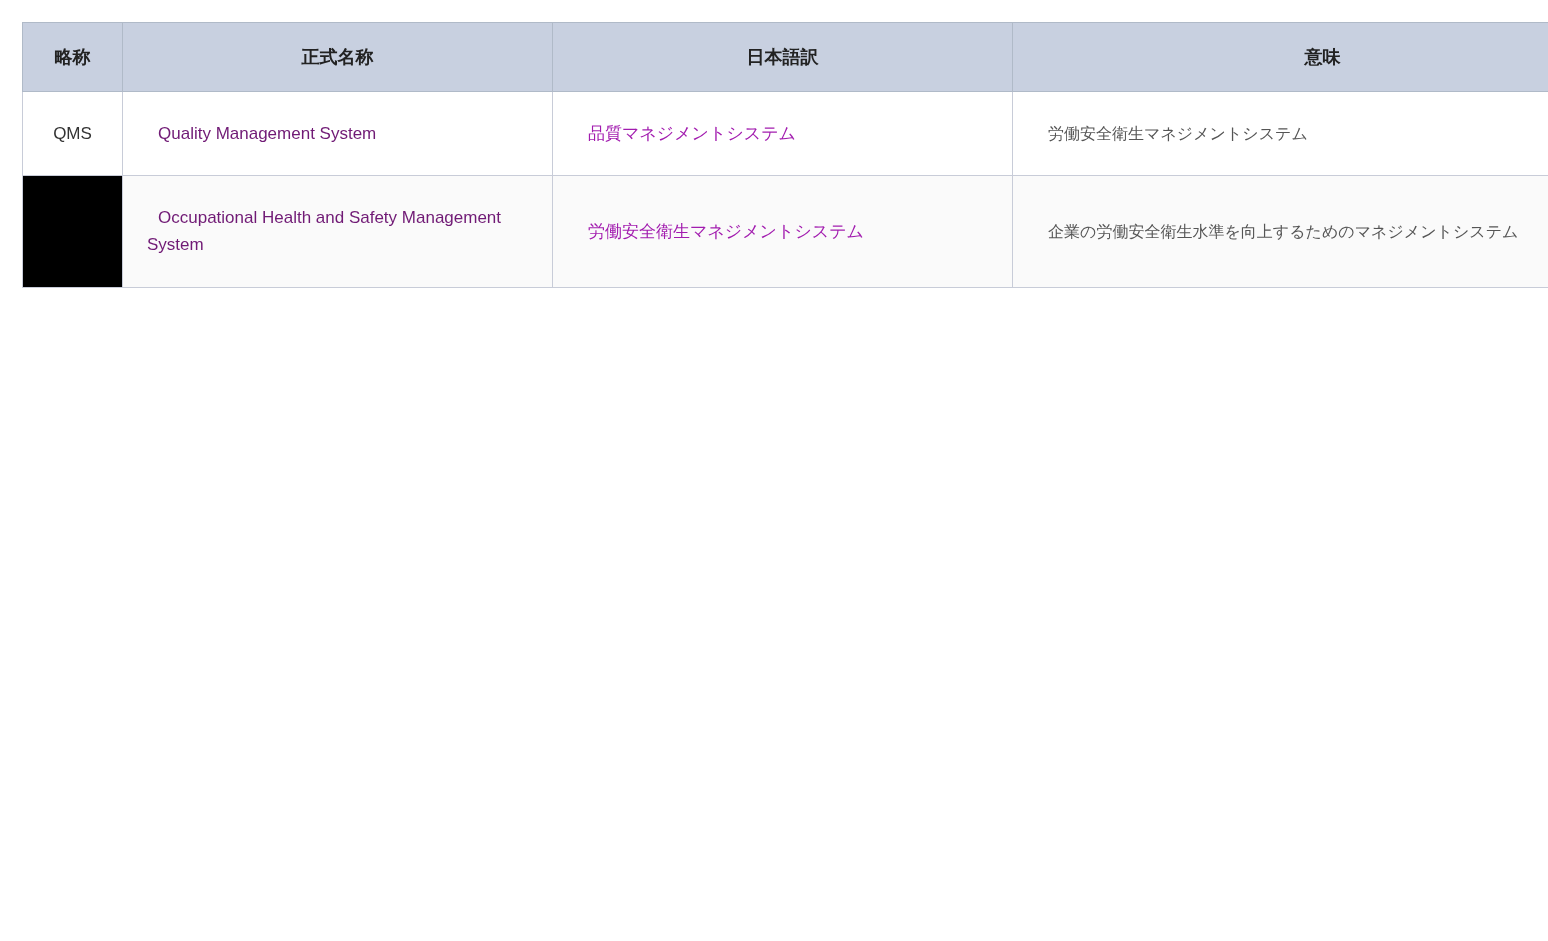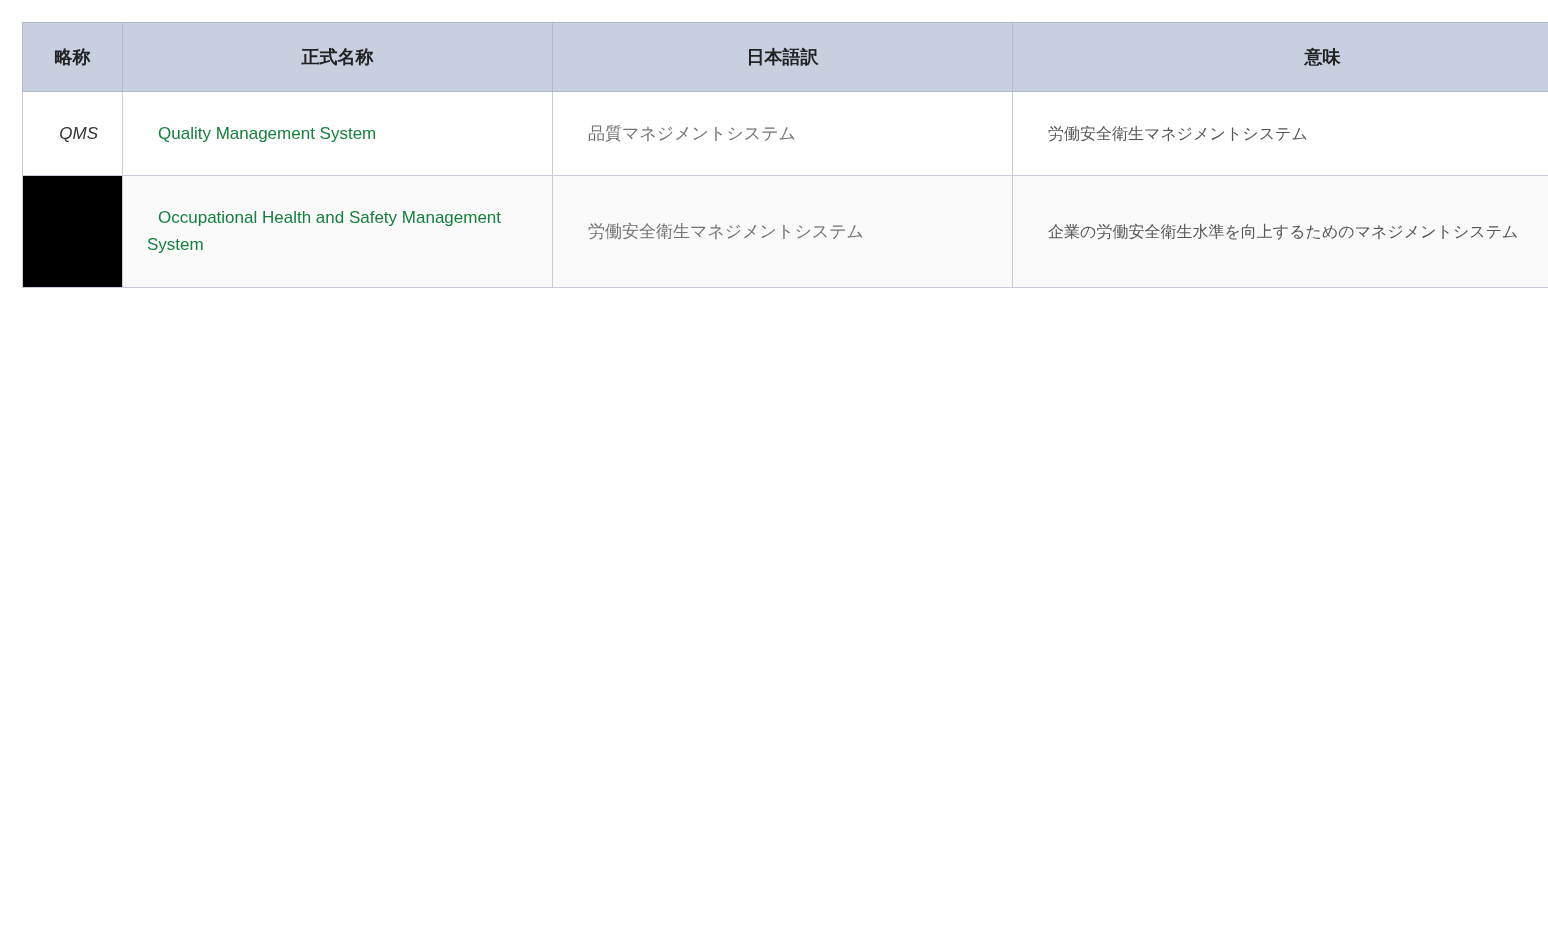--- a/index.html
+++ b/index.html
@@ -55,35 +55,34 @@
     .col-japanese {
       width: 460px;
     }
 
     .col-meaning {
       width: 620px;
       margin-top: 44px;
     }
 
     .abbr-cell {
-      text-align: right;
+      text-align: center;
       font-size: 18px;
       font-weight: normal;
       color: #333;
-      font-style: italic;
     }
 
     .formal-name {
-      color: #15803d;
+      color: #701a75;
       font-size: 17px;
       line-height: 1.6;
     }
 
     .japanese-text {
-      color: #737373;
+      color: #a21caf;
       font-size: 17px;
     }
 
     .meaning-text {
       color: #555555;
       font-size: 16px;
       line-height: 1.7;
     }
 
     tbody tr {

